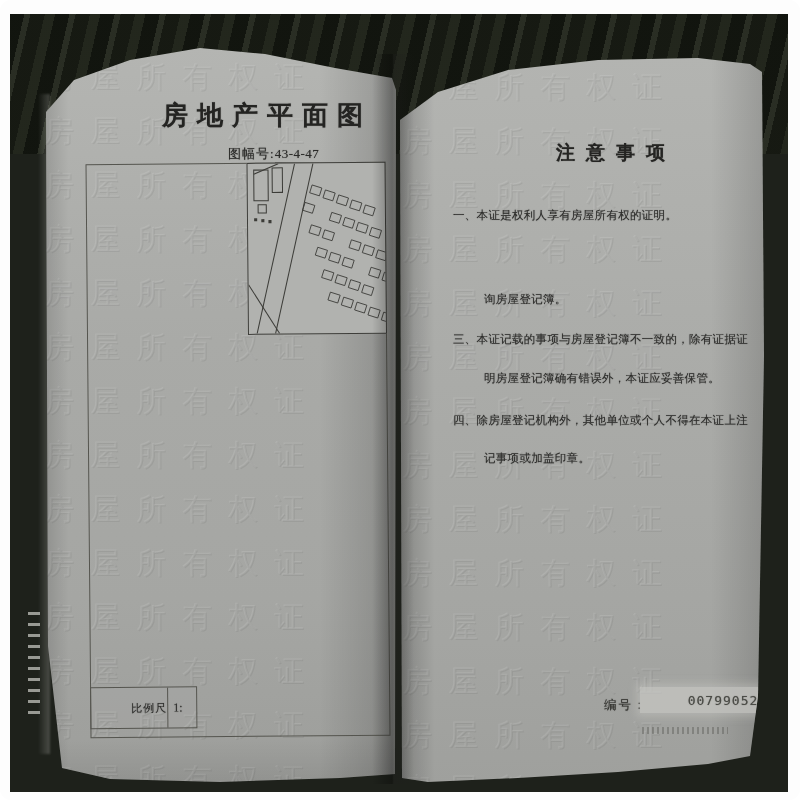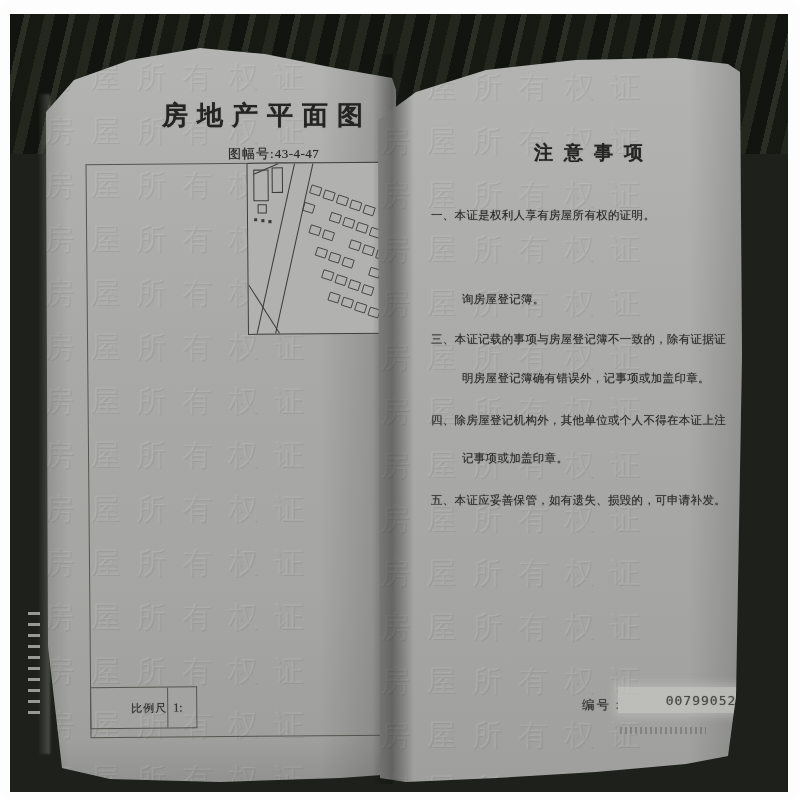--- a/index.html
+++ b/index.html
@@ -11,21 +11,21 @@
         opacity:.95;}
   .edge-light{position:absolute;left:28px;top:80px;width:12px;height:660px;
         background:linear-gradient(90deg,rgba(0,0,0,0),rgba(190,190,185,.28));filter:blur(1px);}
   .spine-marks{position:absolute;left:18px;top:598px;width:12px;height:104px;
         background:repeating-linear-gradient(180deg,rgba(235,235,230,.75) 0 3px,rgba(0,0,0,0) 3px 11px);
         filter:blur(.5px);opacity:.8;}
   .page{position:absolute;overflow:hidden;color:#2e2e2c;}
   .left-page{left:30px;top:32px;width:358px;height:738px;
         background:linear-gradient(180deg,#b4b5b2,#a9aaa7 40%,#a5a6a3 75%,#9d9e9b);
         clip-path:polygon(6px 66px,34px 34px,90px 14px,160px 2px,225px 8px,295px 22px,352px 32px,356px 44px,355px 728px,300px 732px,180px 736px,70px 733px,22px 722px,8px 600px);}
-  .right-page{left:366px;top:42px;width:368px;height:730px;
+  .right-page{left:388px;top:42px;width:368px;height:730px;
         background:linear-gradient(180deg,#b3b4b1,#aaaba8 45%,#a4a5a2 80%,#9fa09d);
         clip-path:polygon(2px 64px,40px 36px,110px 14px,200px 4px,300px 2px,352px 8px,364px 16px,366px 300px,360px 640px,352px 700px,310px 708px,220px 716px,120px 722px,30px 726px,4px 722px);}
   .shade{position:absolute;inset:0;pointer-events:none;}
   .lp-shade{background:linear-gradient(90deg,rgba(0,0,0,.16) 0%,rgba(0,0,0,0) 8%,rgba(0,0,0,0) 78%,rgba(0,0,0,.18) 100%),
                         linear-gradient(0deg,rgba(0,0,0,.08) 0%,rgba(0,0,0,0) 6%);}
   .rp-shade{background:linear-gradient(90deg,rgba(0,0,0,.22) 0%,rgba(0,0,0,0) 10%,rgba(0,0,0,0) 85%,rgba(0,0,0,.15) 100%);}
   .gutter{position:absolute;left:362px;top:40px;width:42px;height:730px;z-index:5;pointer-events:none;
         background:linear-gradient(90deg,rgba(0,0,0,0),rgba(0,0,0,.30) 48%,rgba(30,30,28,.34) 52%,rgba(0,0,0,0));}
   .wm{position:absolute;inset:0;overflow:hidden;padding:4px;word-break:break-all;
       font-size:30px;line-height:54px;letter-spacing:16px;
@@ -133,24 +133,23 @@
 
     <div class="page right-page">
       <div class="wm">房屋所有权证　房屋所有权证　房屋所有权证　房屋所有权证　房屋所有权证　房屋所有权证　房屋所有权证　房屋所有权证　房屋所有权证　房屋所有权证　房屋所有权证　房屋所有权证　房屋所有权证　房屋所有权证　房屋所有权证　房屋所有权证　房屋所有权证　房屋所有权证　房屋所有权证　房屋所有权证　房屋所有权证　房屋所有权证　房屋所有权证　房屋所有权证　房屋所有权证　房屋所有权证　房屋所有权证　房屋所有权证　房屋所有权证　房屋所有权证　房屋所有权证　房屋所有权证　房屋所有权证　房屋所有权证　房屋所有权证　房屋所有权证　房屋所有权证　房屋所有权证　房屋所有权证　房屋所有权证　房屋所有权证　房屋所有权证　房屋所有权证　房屋所有权证　房屋所有权证　房屋所有权证　房屋所有权证　房屋所有权证　房屋所有权证　房屋所有权证　房屋所有权证　房屋所有权证　房屋所有权证　房屋所有权证　房屋所有权证　房屋所有权证　房屋所有权证　房屋所有权证　房屋所有权证　房屋所有权证　房屋所有权证　房屋所有权证　房屋所有权证　房屋所有权证　房屋所有权证　房屋所有权证　房屋所有权证　房屋所有权证　房屋所有权证　房屋所有权证　房屋所有权证　房屋所有权证　房屋所有权证　房屋所有权证　房屋所有权证　房屋所有权证　房屋所有权证　房屋所有权证　房屋所有权证　房屋所有权证　房屋所有权证　房屋所有权证　房屋所有权证　房屋所有权证　房屋所有权证　房屋所有权证　房屋所有权证　房屋所有权证　房屋所有权证　房屋所有权证　房屋所有权证　房屋所有权证　房屋所有权证　房屋所有权证　房屋所有权证　房屋所有权证　房屋所有权证　房屋所有权证　房屋所有权证　房屋所有权证　房屋所有权证　房屋所有权证　房屋所有权证　房屋所有权证　房屋所有权证　房屋所有权证　房屋所有权证　房屋所有权证　房屋所有权证　房屋所有权证　房屋所有权证　房屋所有权证　房屋所有权证　房屋所有权证　房屋所有权证　房屋所有权证　房屋所有权证　房屋所有权证　房屋所有权证　房屋所有权证　房屋所有权证　房屋所有权证　房屋所有权证　房屋所有权证　房屋所有权证　房屋所有权证　房屋所有权证　房屋所有权证　房屋所有权证　房屋所有权证　房屋所有权证　房屋所有权证　房屋所有权证　房屋所有权证　房屋所有权证　房屋所有权证　房屋所有权证　房屋所有权证　房屋所有权证　房屋所有权证　房屋所有权证　房屋所有权证　房屋所有权证　房屋所有权证　房屋所有权证　房屋所有权证　房屋所有权证　房屋所有权证　房屋所有权证　房屋所有权证　房屋所有权证　房屋所有权证　房屋所有权证　房屋所有权证　房屋所有权证　房屋所有权证　房屋所有权证　房屋所有权证　房屋所有权证　房屋所有权证　</div>
       <div class="shade rp-shade"></div>
 
       <div class="rp-title ph-text">注意事项</div>
 
       <div class="notice-line ph-text" style="top:152px">一、本证是权利人享有房屋所有权的证明。</div>
       <div class="notice-line l2 ph-text" style="top:236px">询房屋登记簿。</div>
       <div class="notice-line ph-text" style="top:276px">三、本证记载的事项与房屋登记簿不一致的，除有证据证</div>
-      <div class="notice-line l2 ph-text" style="top:315px">明房屋登记簿确有错误外，记事项或加盖印章。</div>
+      <div class="notice-line l2 ph-text" style="top:315px">明房屋登记簿确有错误外，本证应妥善保管。</div>
       <div class="notice-line ph-text" style="top:357px">四、除房屋登记机构外，其他单位或个人不得在本证上注</div>
       <div class="notice-line l2 ph-text" style="top:395px">记事项或加盖印章。</div>
-      <div class="notice-line ph-text" style="top:437px">五、本证应妥善保管，如有遗失、损毁的，可申请补发。</div>
 
       <div class="serial-label ph-text">编号：</div>
       <div class="serial-band">
         <span class="serial-number">00799052</span>
       </div>
       <div class="fine-print"></div>
     </div>
 
     <div class="gutter"></div>
   </div>

